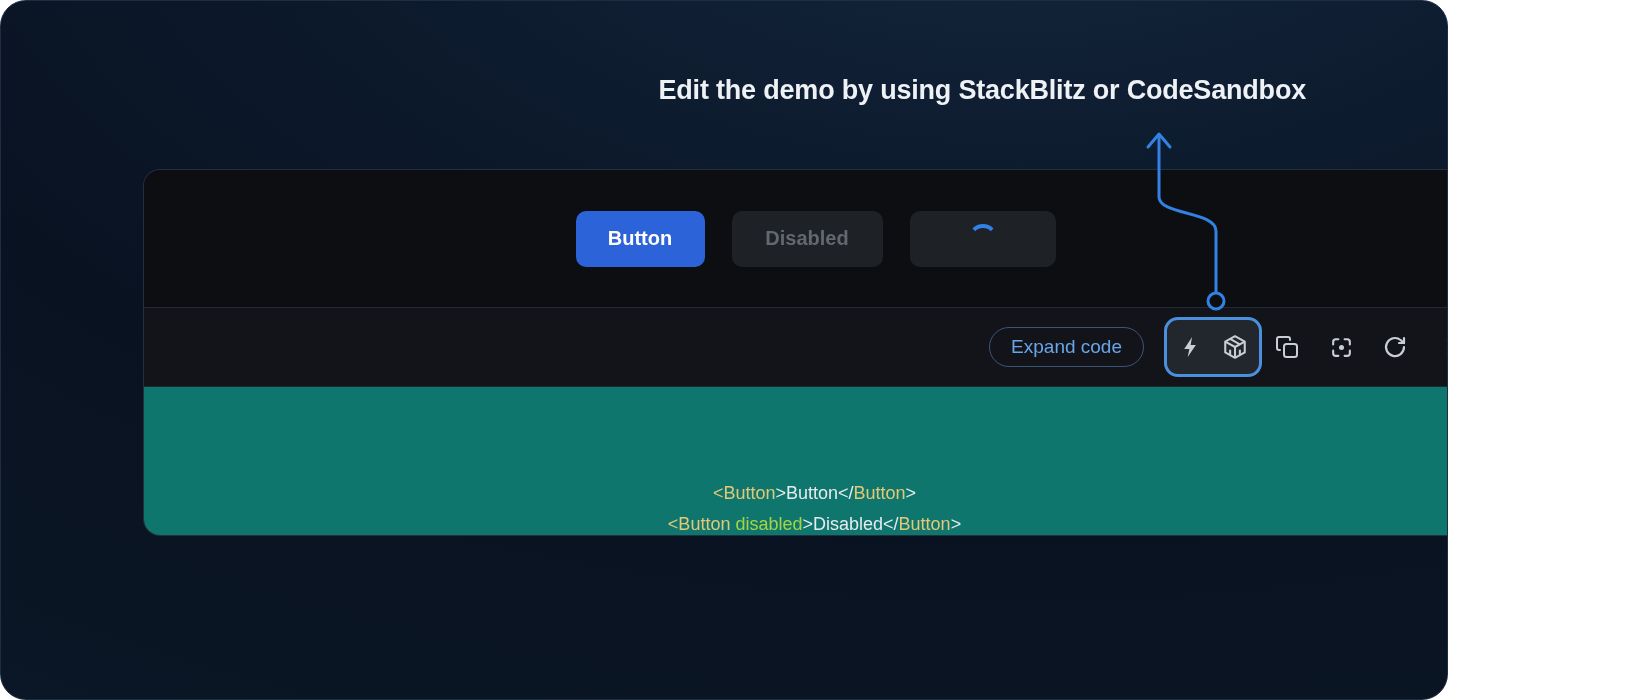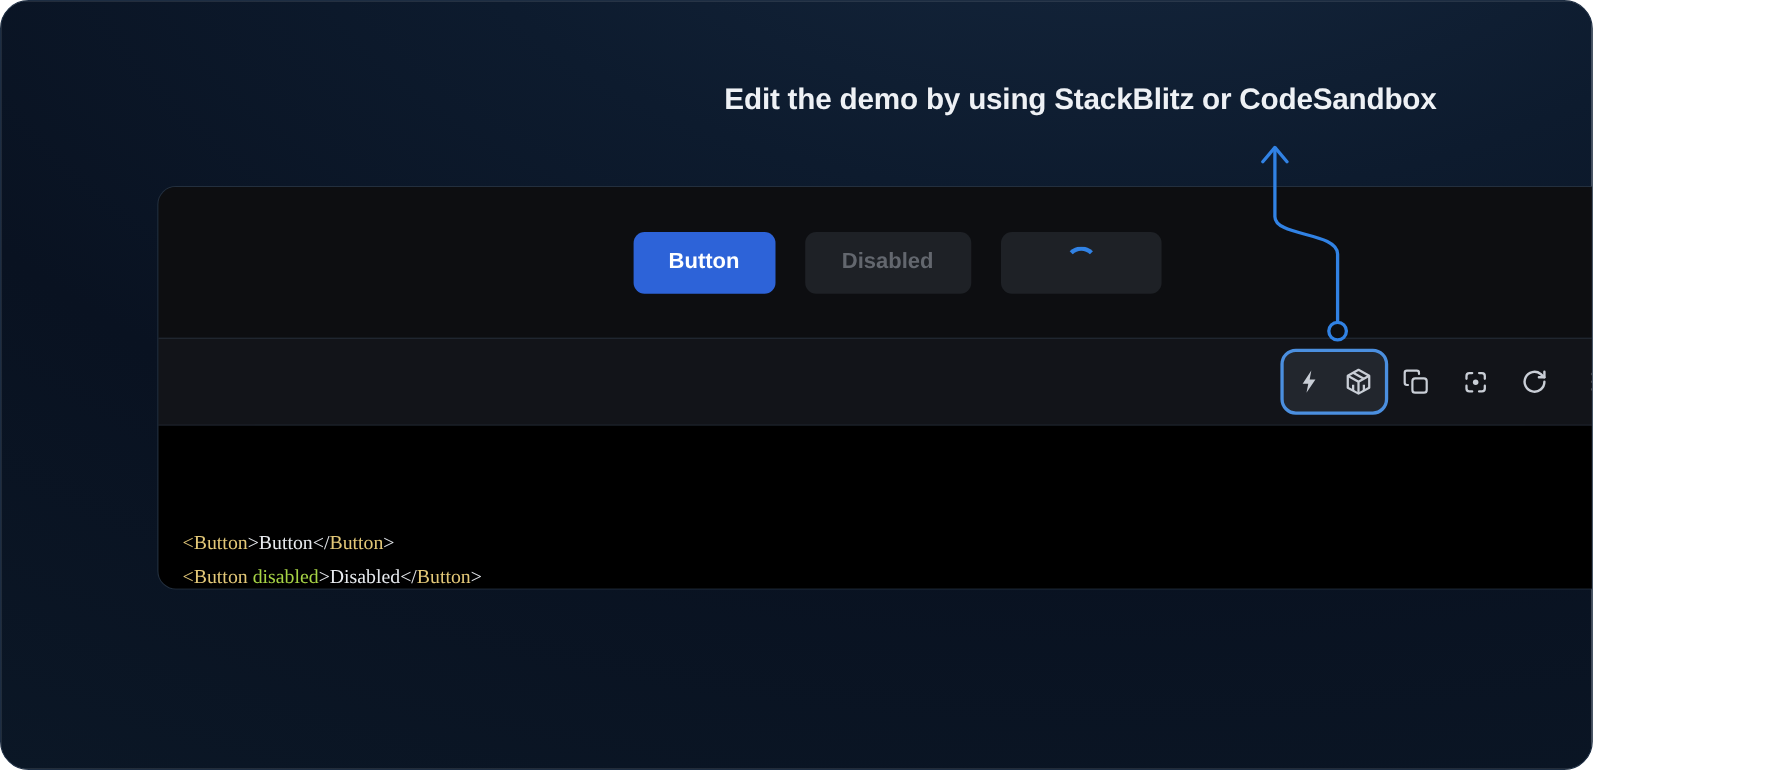--- a/index.html
+++ b/index.html
@@ -141,26 +141,27 @@
     padding: 0;
     cursor: pointer;
     color: #c9ced6;
   }
   .icon-btn svg { display: block; }
 
   
   .code-area {
     flex: 1 1 auto;
     position: relative;
-    background: #000000;
+    background: #0f766e;
     padding: 29px 24px 0 22px;
-    font-family: Liberation Serif, serif;
+    font-family: Liberation Sans, sans-serif;
     font-size: 18px;
     line-height: 31px;
     white-space: pre;
+    text-align: center;
   }
   .code-line { height: 31px; }
   .tok-tag   { color: var(--code-tag, #e3c878); }
   .tok-attr  { color: var(--code-attr, #a6d345); }
   .tok-plain { color: var(--code-plain, #e7eaee); }
 
   .code-copy-btn {
     position: absolute;
     top: 26px;
     right: 30px;
@@ -185,20 +186,21 @@
     <div class="demo-area">
       <button class="btn btn-primary">Button</button>
       <button class="btn btn-disabled">Disabled</button>
       <button class="btn btn-loading">
         <span class="spinner"></span>
       </button>
     </div>
 
     <div class="toolbar">
 
+      <button class="expand-pill">Expand code</button>
 
       <div class="sandbox-group">
         <button class="icon-btn">
           <svg width="22" height="24" viewBox="0 0 24 24" fill="currentColor">
             <path d="M13.2 1 4.6 14.1h5.6L8.4 23l8.9-13.1h-5.7L13.2 1z"></path>
           </svg>
         </button>
         <button class="icon-btn">
           <svg width="26" height="26" viewBox="0 0 24 24" fill="none" stroke="currentColor" stroke-width="1.9" stroke-linejoin="round">
             <path d="M12 2 21 7 v10 L12 22 3 17 V7 Z"></path>

